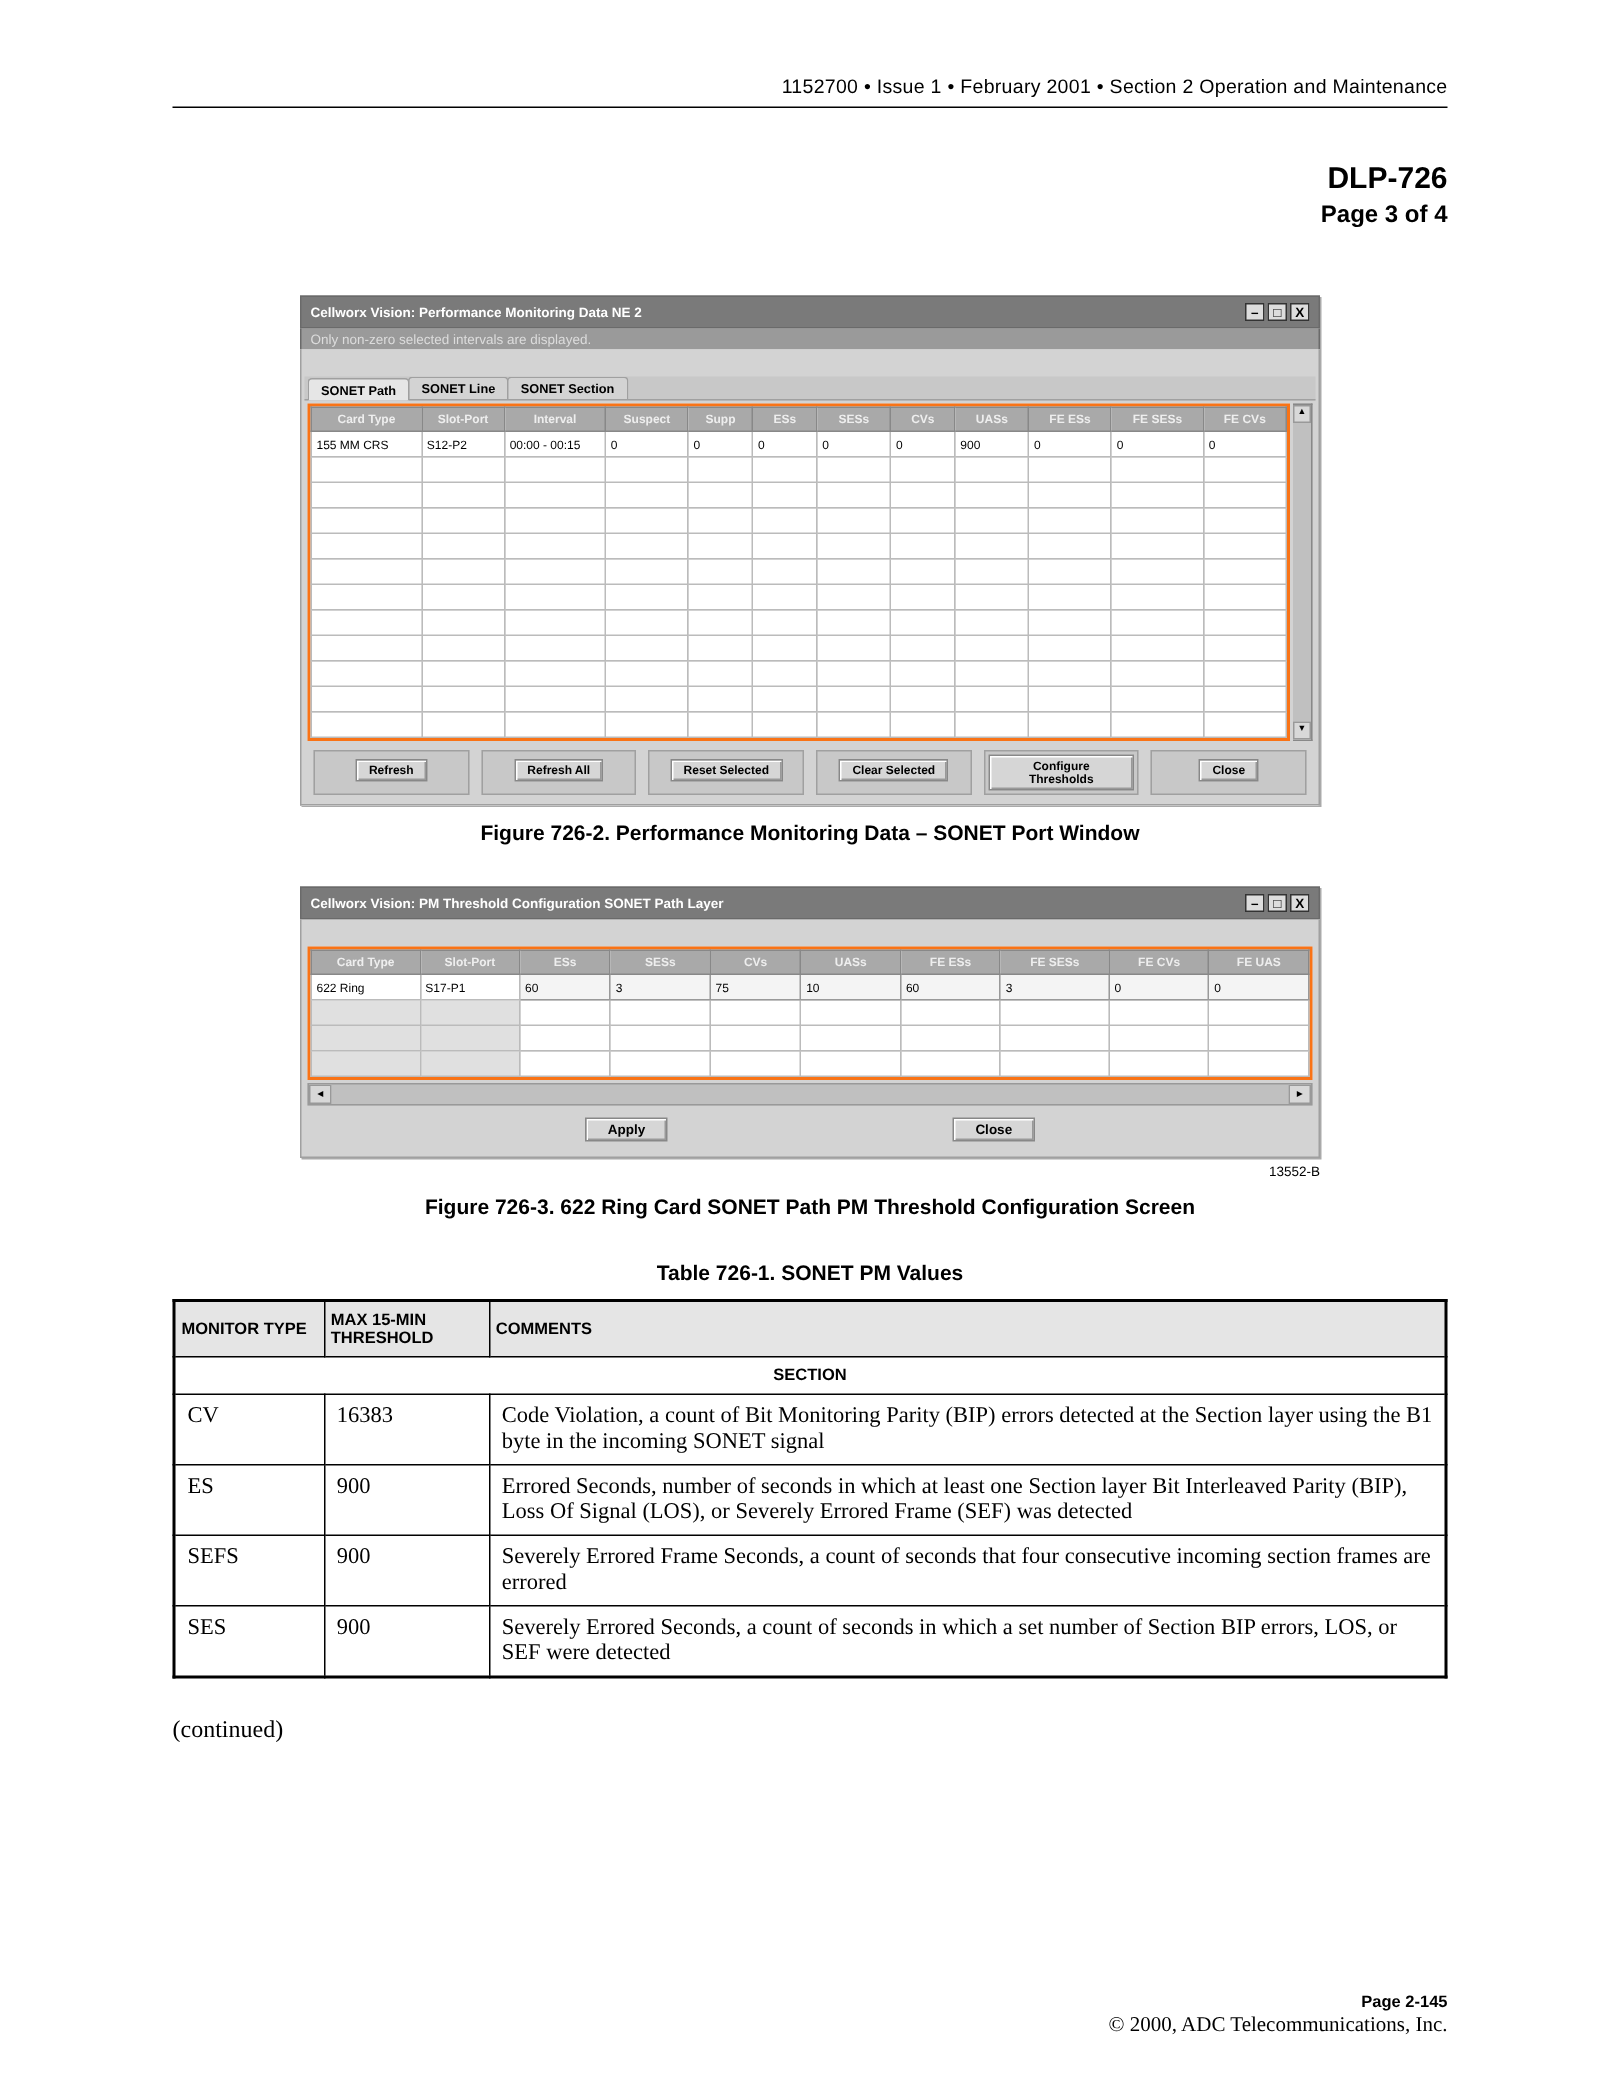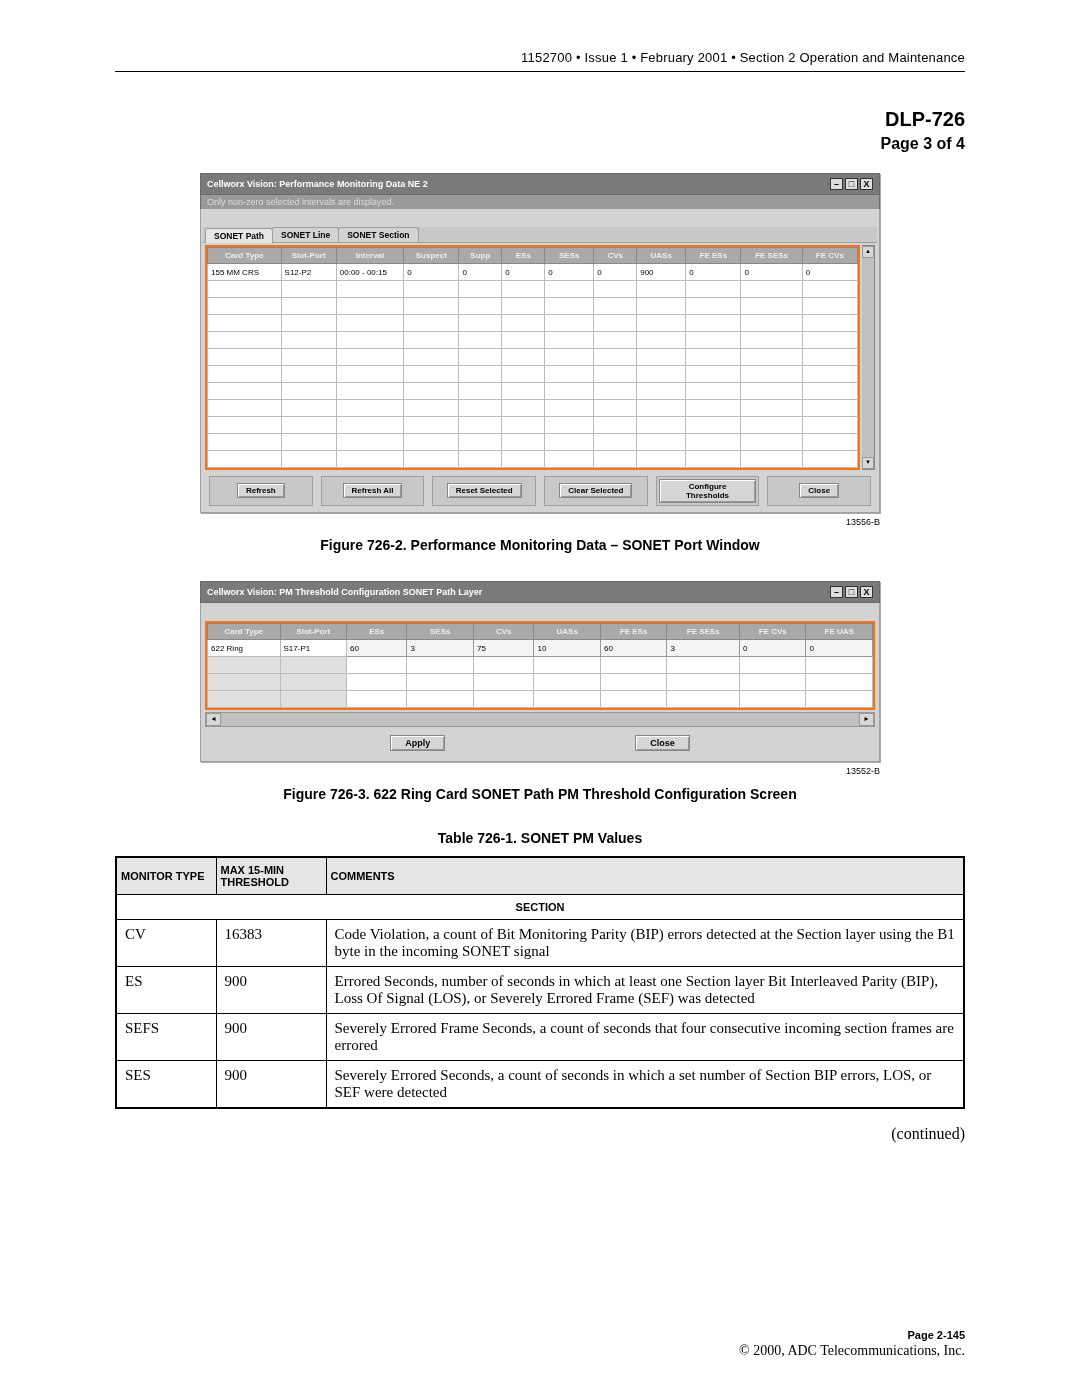--- a/index.html
+++ b/index.html
@@ -23,21 +23,21 @@
     letter-spacing: 0.2px;
   }
   .rule {
     border-top: 1.5px solid #000;
     margin-top: 6px;
     margin-bottom: 36px;
   }
   .title-block {
     text-align: right;
     font-family: Arial, Helvetica, sans-serif;
-    margin-bottom: 20px;
+    margin-bottom: 44px;
   }
   .title-code {
     font-size: 20px;
     font-weight: bold;
     margin-bottom: 4px;
   }
   .title-page {
     font-size: 16px;
     font-weight: bold;
   }
@@ -235,23 +235,23 @@
     font-family: "Times New Roman", Times, serif;
   }
   table.doc-table .section-row td {
     text-align: center;
     font-family: Arial, Helvetica, sans-serif;
     font-size: 11px;
     font-weight: bold;
     background:#fff;
   }
   .continued {
-    text-align: right;
+    text-align: left;
     font-size: 16px;
-    margin-top: 16px;
+    margin-top: 26px;
   }
   .footer-block {
     position: absolute;
     left: 115px; right: 115px;
     bottom: 38px;
     text-align: right;
     font-family: Arial, Helvetica, sans-serif;
     font-size: 12px;
   }
   .footer-page { font-weight: bold; font-size: 11px; }
@@ -498,21 +498,20 @@
       <div class="btnrow" id="f1-buttons">
           <div class="btncell"><span class="btn">Refresh</span></div>
           <div class="btncell"><span class="btn">Refresh All</span></div>
           <div class="btncell"><span class="btn">Reset Selected</span></div>
           <div class="btncell"><span class="btn">Clear Selected</span></div>
           <div class="btncell"><span class="btn">Configure Thresholds</span></div>
           <div class="btncell"><span class="btn">Close</span></div>
         </div>
     </div>
   </div>
-  <div class="fig-id">13556-B</div>
   <div class="fig-caption">Figure 726-2. Performance Monitoring Data – SONET Port Window</div>
 
   <div class="win">
     <div class="win-titlebar">
       <span>Cellworx Vision:   PM Threshold Configuration SONET Path Layer</span>
       <span class="win-ctl">
         <span>–</span>
         <span>□</span>
         <span>X</span>
       </span>

